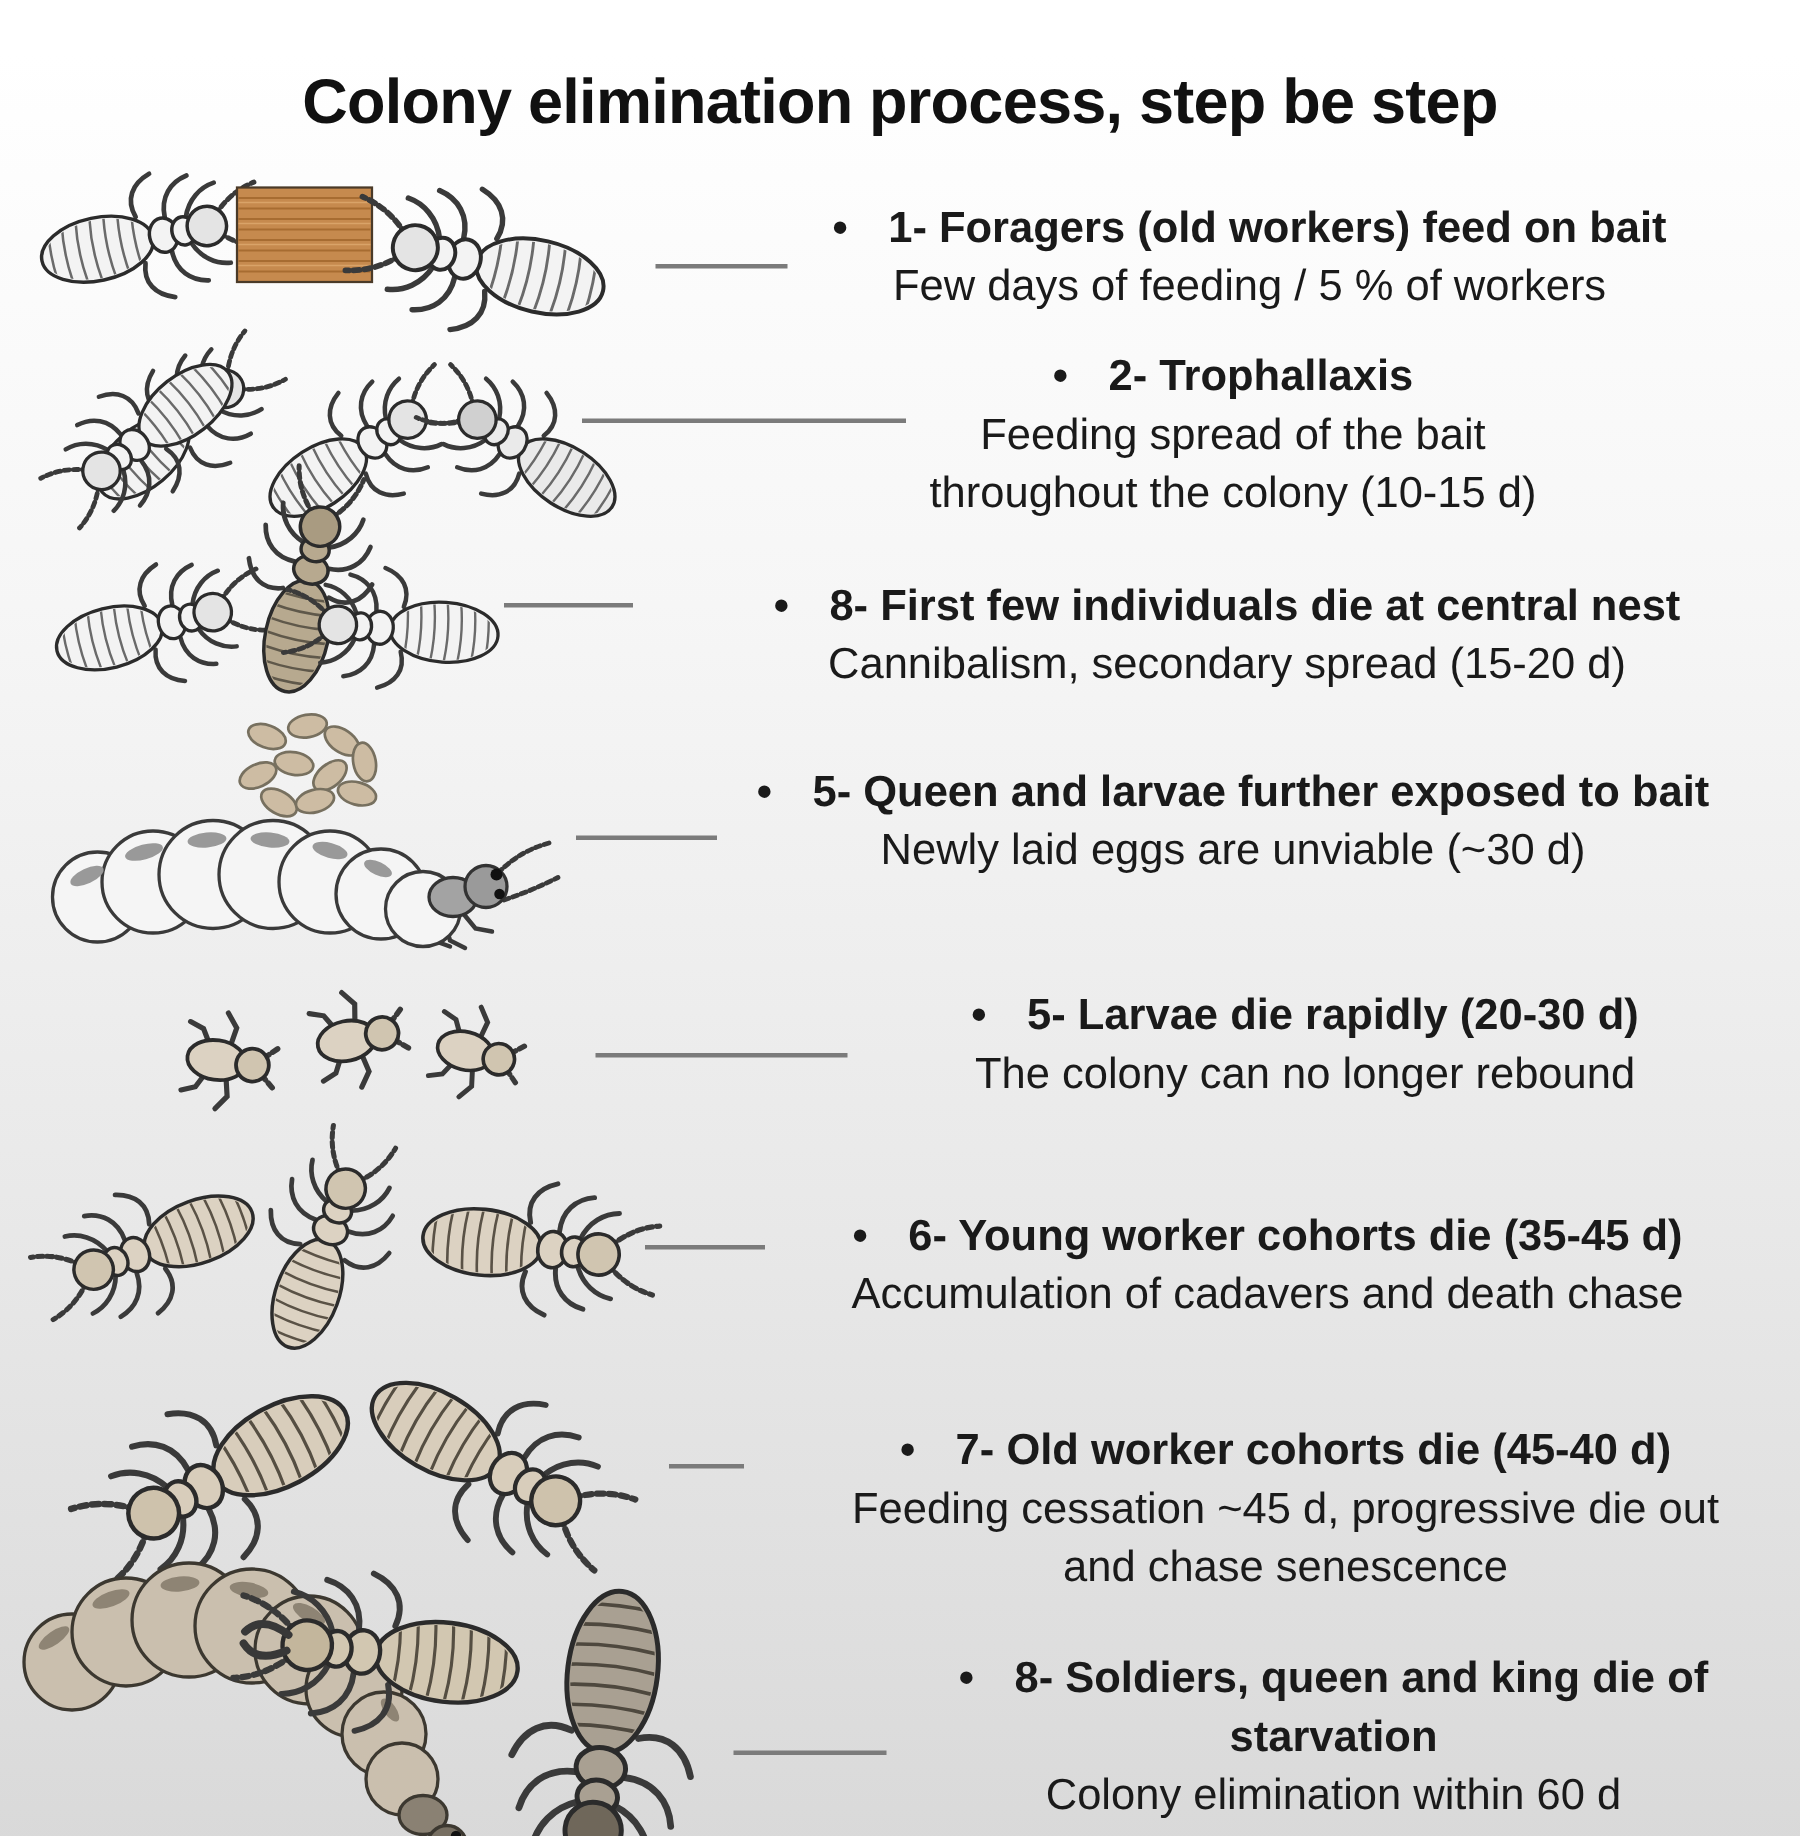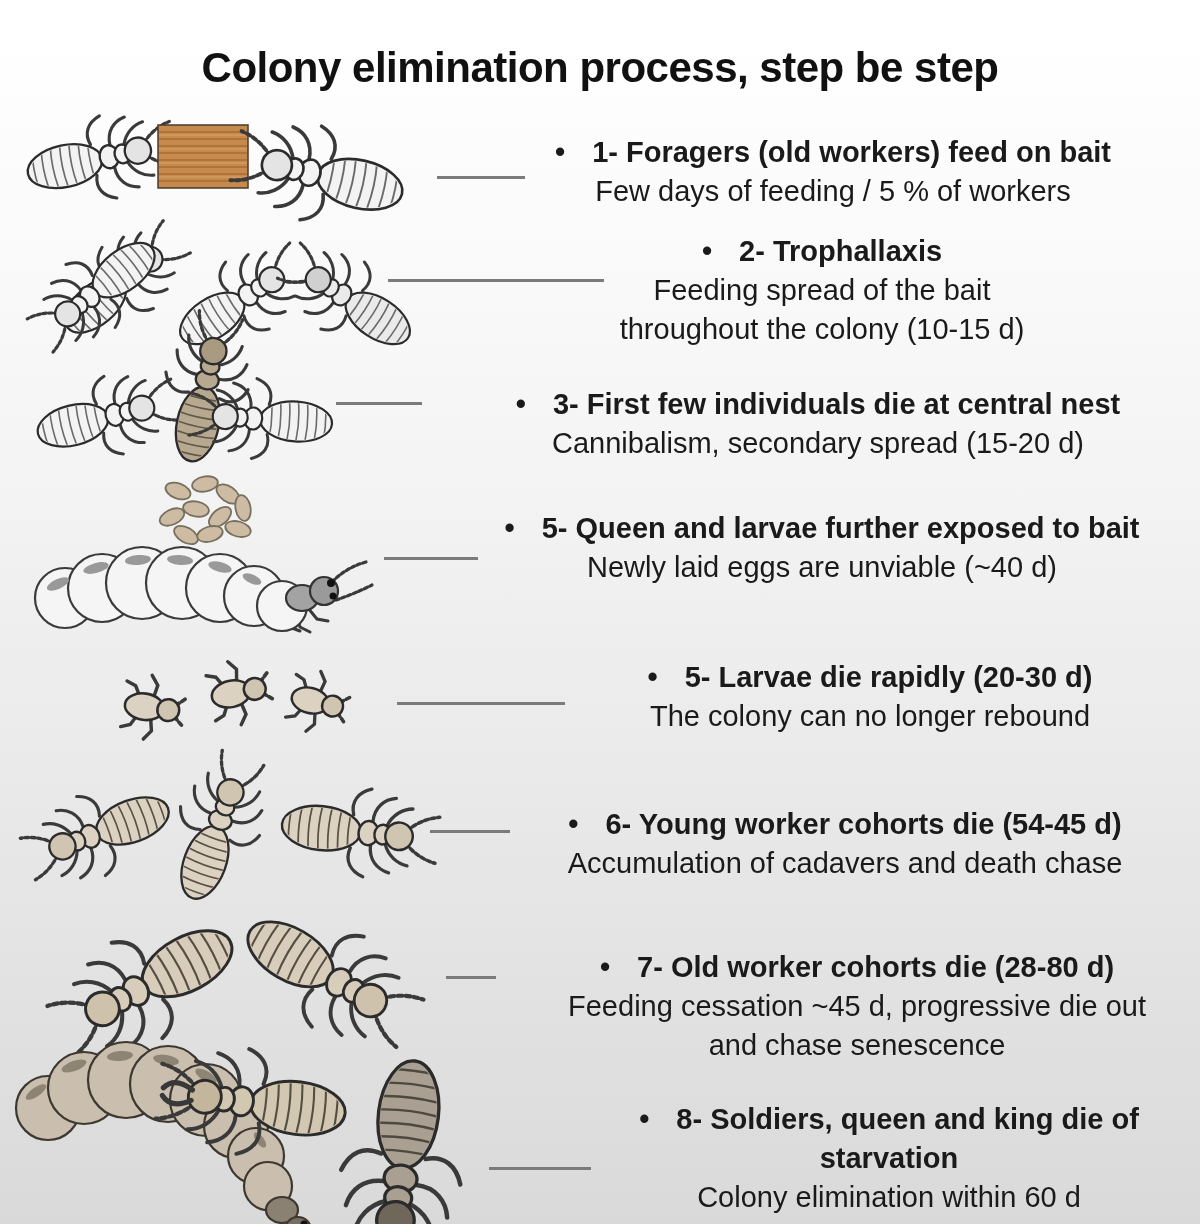--- a/index.html
+++ b/index.html
@@ -249,41 +249,41 @@
     <div class="dline">Few days of feeding / 5 % of workers</div>
   </div>
 
   <div class="step s2">
     <div class="hline"><span class="bullet">•</span><span>2- Trophallaxis</span></div>
     <div class="dline">Feeding spread of the bait</div>
     <div class="dline">throughout the colony (10-15 d)</div>
   </div>
 
   <div class="step s3">
-    <div class="hline"><span class="bullet">•</span><span>3- First few individuals die at central nest</span></div>
+    <div class="hline"><span class="bullet">•</span><span>8- First few individuals die at central nest</span></div>
     <div class="dline">Cannibalism, secondary spread (15-20 d)</div>
   </div>
 
   <div class="step s4">
     <div class="hline"><span class="bullet">•</span><span>5- Queen  and larvae further exposed to bait</span></div>
-    <div class="dline">Newly laid eggs are unviable (~40 d)</div>
+    <div class="dline">Newly laid eggs are unviable (~30 d)</div>
   </div>
 
   <div class="step s5">
     <div class="hline"><span class="bullet">•</span><span>5- Larvae die rapidly (20-30 d)</span></div>
     <div class="dline">The colony can no longer rebound</div>
   </div>
 
   <div class="step s6">
-    <div class="hline"><span class="bullet">•</span><span>6- Young worker cohorts die (54-45 d)</span></div>
+    <div class="hline"><span class="bullet">•</span><span>6- Young worker cohorts die (35-45 d)</span></div>
     <div class="dline">Accumulation of cadavers and death chase</div>
   </div>
 
   <div class="step s7">
-    <div class="hline"><span class="bullet">•</span><span>7- Old worker cohorts die (28-80 d)</span></div>
+    <div class="hline"><span class="bullet">•</span><span>7- Old worker cohorts die (45-40 d)</span></div>
     <div class="dline">Feeding cessation ~45 d, progressive die out</div>
     <div class="dline">and chase senescence</div>
   </div>
 
   <div class="step s8">
     <div class="hline"><span class="bullet">•</span><span>8- Soldiers, queen and king die of</span></div>
     <div class="hline">starvation</div>
     <div class="dline">Colony elimination within 60 d</div>
   </div>
 

